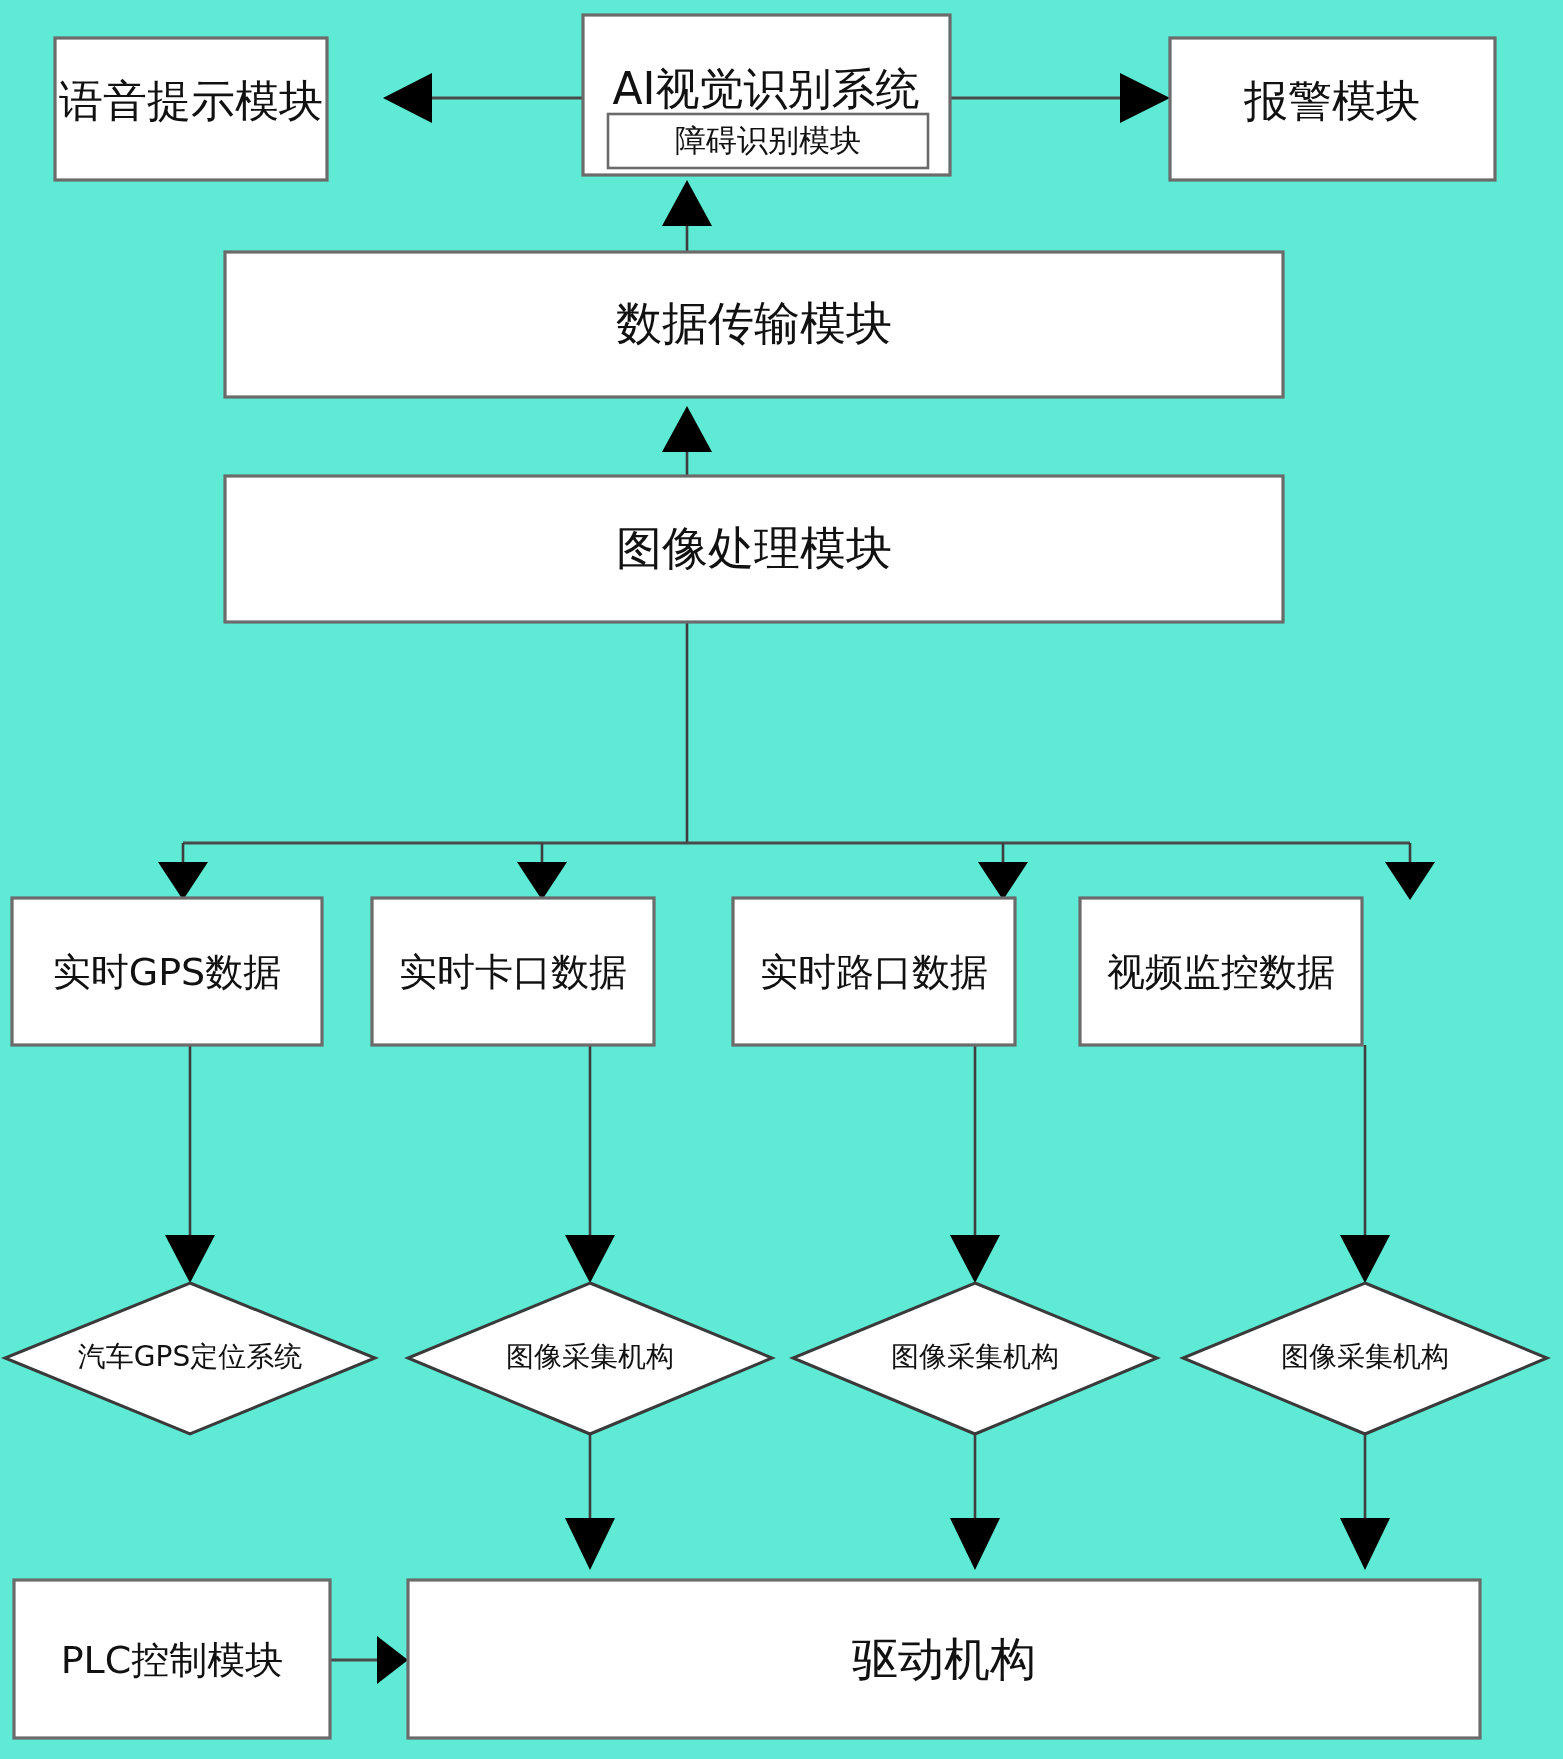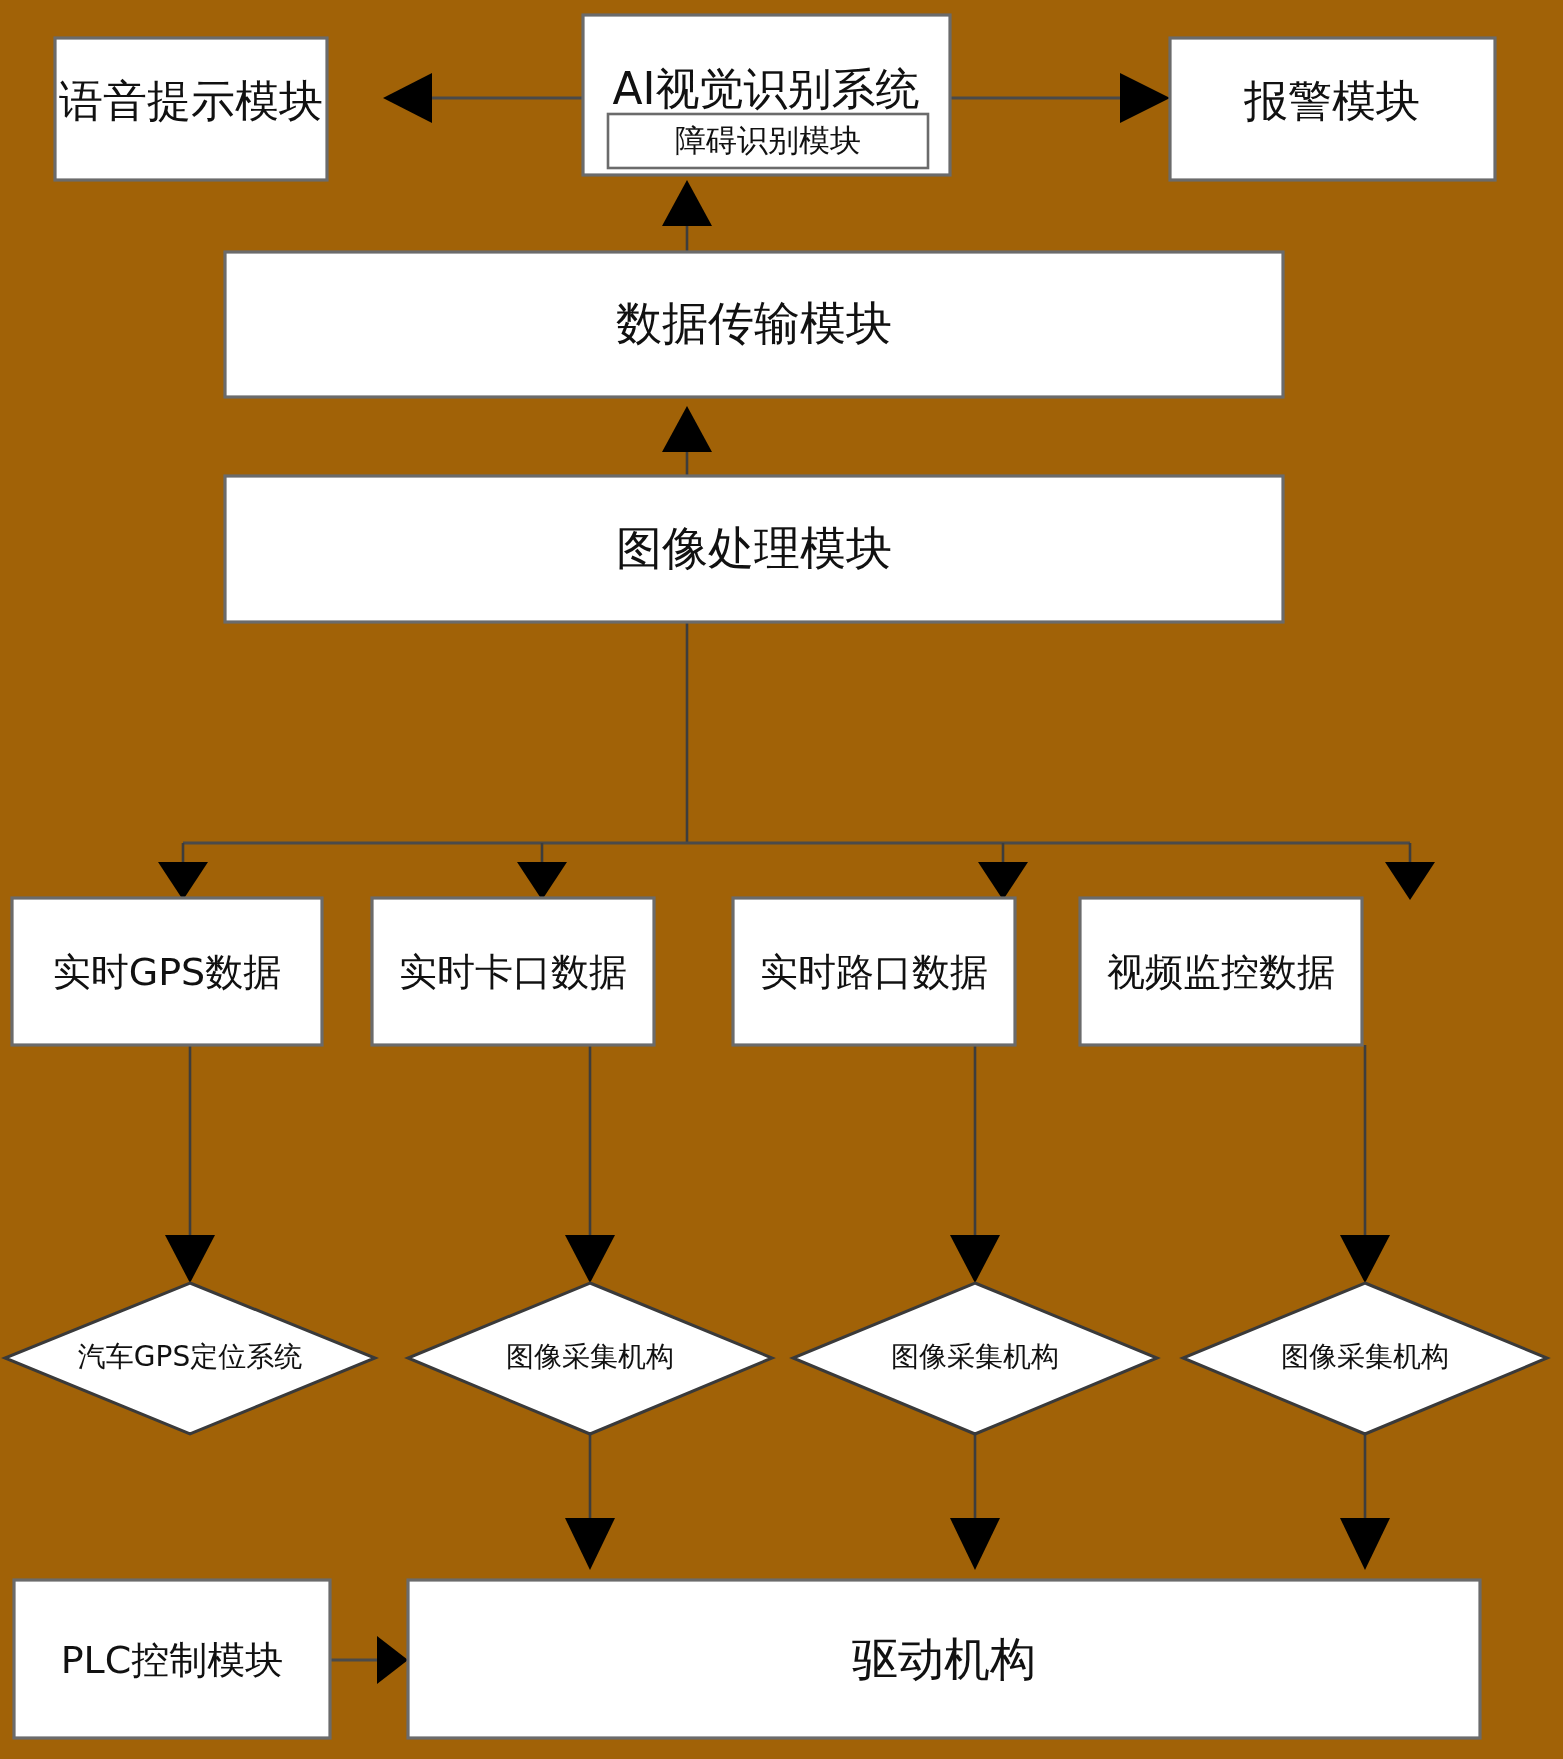--- a/index.html
+++ b/index.html
@@ -1,20 +1,20 @@
 <!DOCTYPE html>
 <html><head>
 <meta charset="utf-8">
 <style>
   html,body{margin:0;padding:0;background:#ffffff;}
   body{
     font-family:"DejaVu Sans","Liberation Sans",sans-serif;
     width:1563px;height:1759px;overflow:hidden;
   }
-  #diagram-root{position:relative;width:1563px;height:1759px;background:#a16207;}
+  #diagram-root{position:relative;width:1563px;height:1759px;background:#5eead4;}
   svg#flow{position:absolute;top:0;left:0;width:1563px;height:1759px;display:block;}
   .node-rect{fill:#ffffff;stroke:#6b6b6b;stroke-width:3.2;}
   .node-rect-inner{fill:#ffffff;stroke:#6b6b6b;stroke-width:2.6;}
   .node-diamond{fill:#ffffff;stroke:#3a3a3a;stroke-width:3;}
   .conn{stroke:#4a4a4a;stroke-width:3;fill:none;}
   .conn-thin{stroke:#3d3d3d;stroke-width:2.6;fill:none;}
   .arrow-head{fill:#000000;stroke:none;}
   .lbl{
     font-family:"DejaVu Sans","Liberation Sans",sans-serif;
     fill:#111111;

